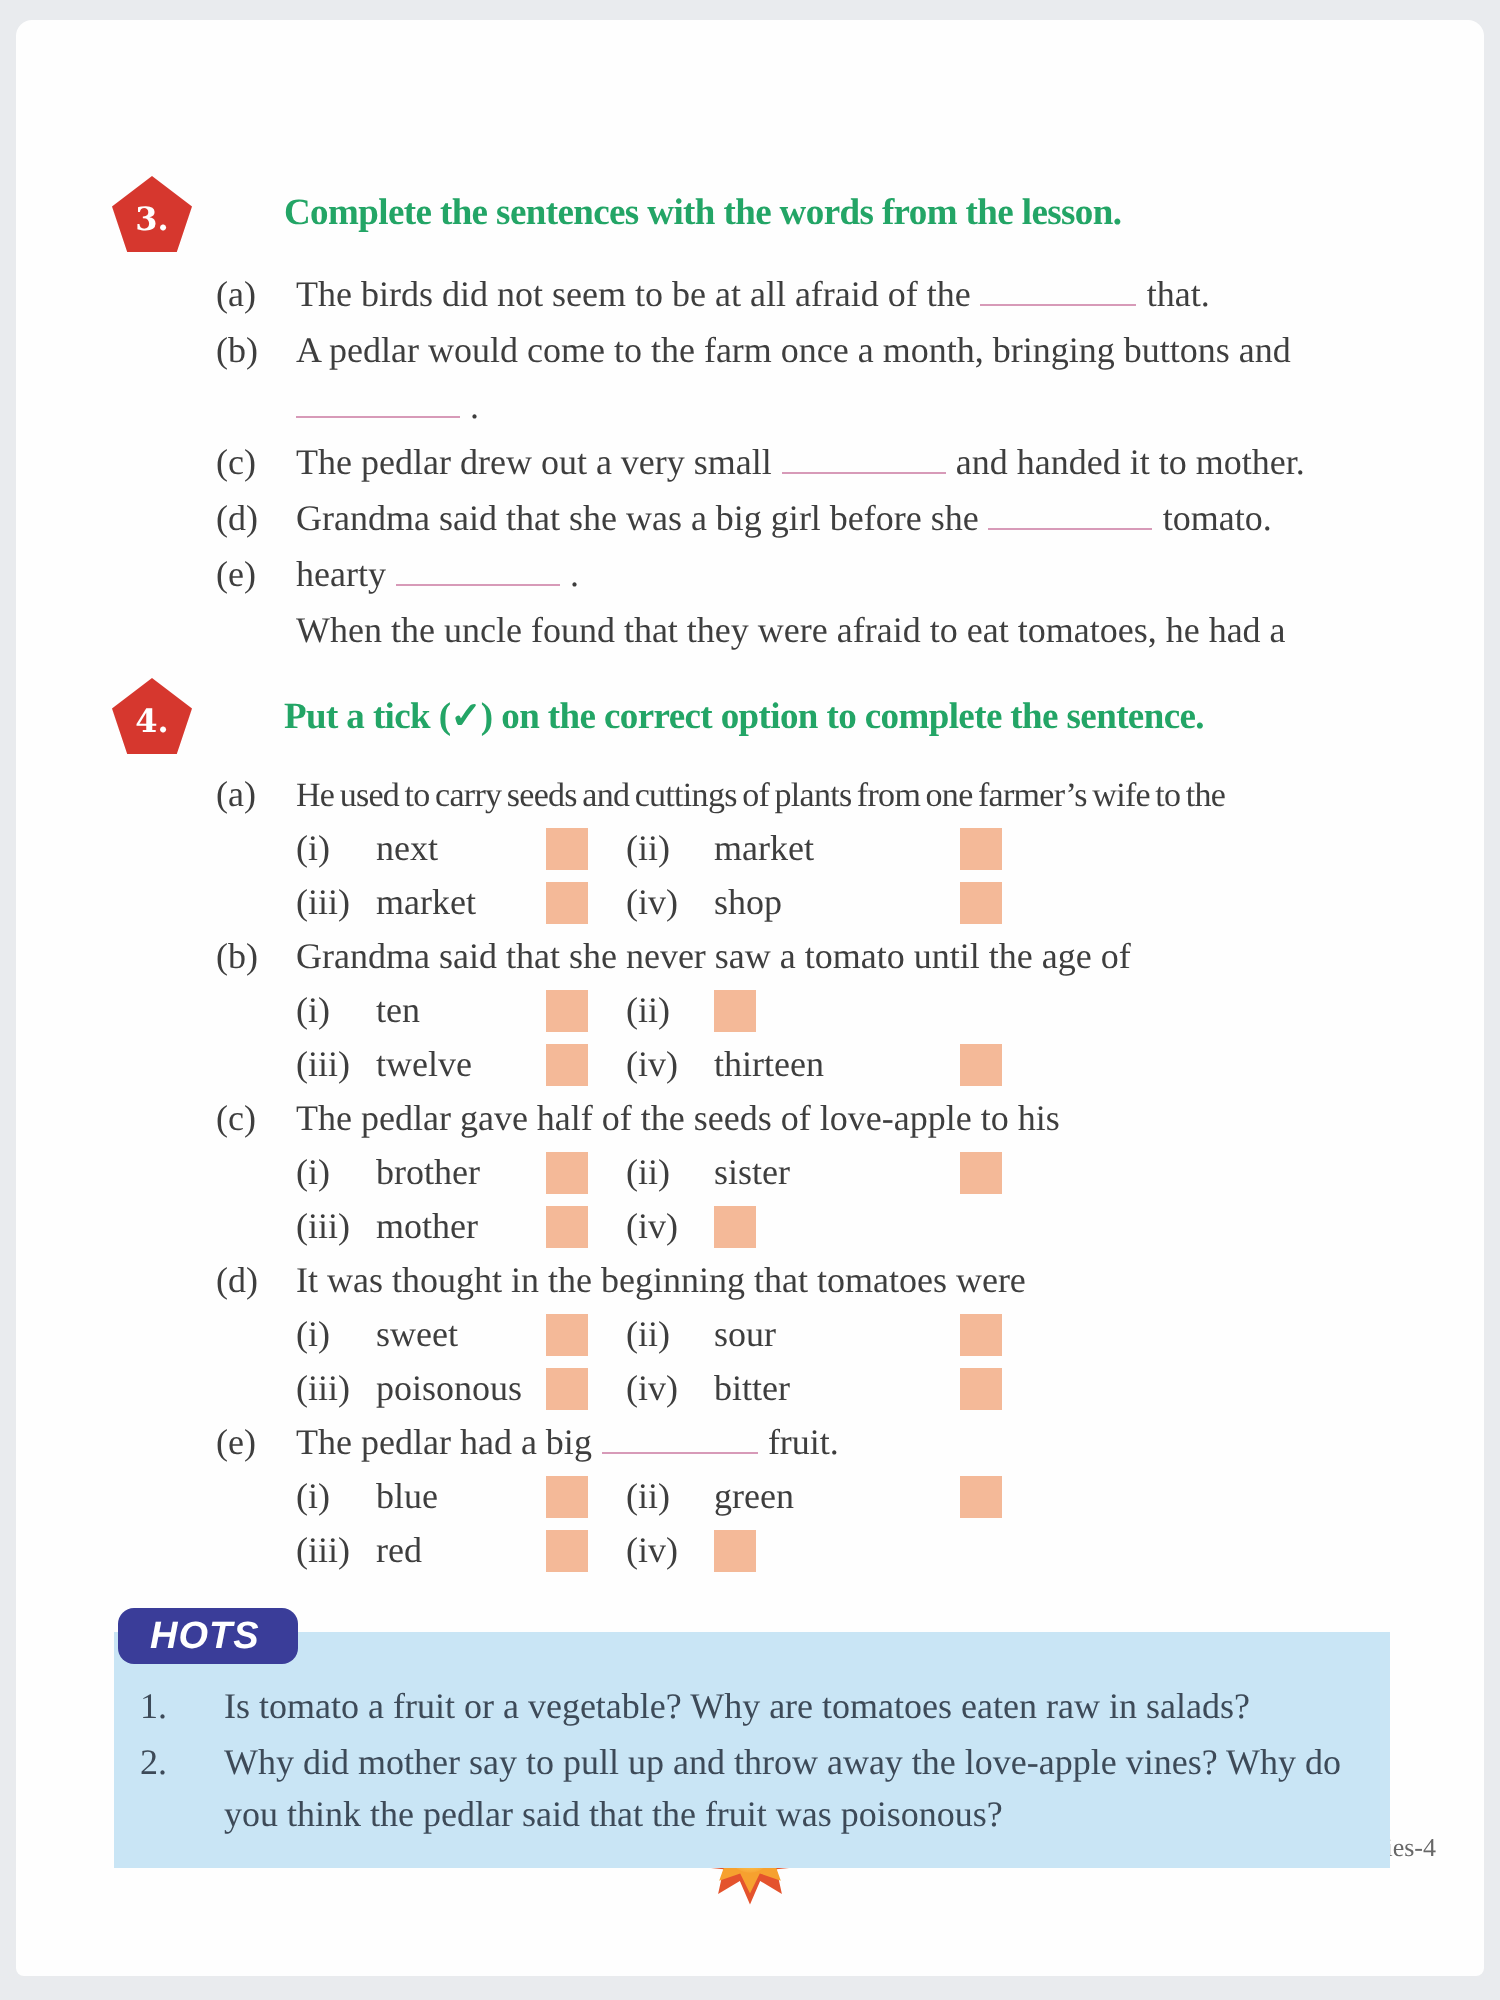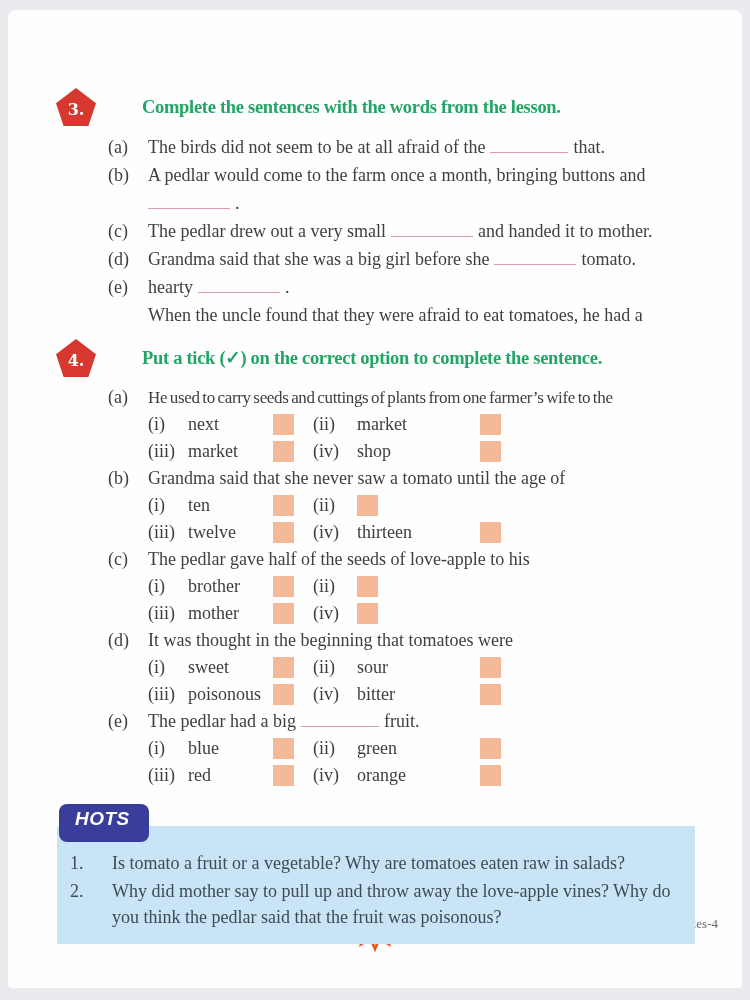--- a/index.html
+++ b/index.html
@@ -63,21 +63,21 @@
 
   .q4 { margin-top:10px; }
 
   
   .hots { margin-top:15px; position:relative; }
   .hots-badge {
     display:inline-block; position:relative; z-index:2; margin-left:2px;
     background:#3a3d99; color:#fff;
     font-family:"Liberation Sans", sans-serif; font-weight:bold; font-style:italic;
     font-size:19px; letter-spacing:0.5px;
-    padding:4px 19px 12px 16px; border-radius:8px;
+    padding:4px 19px 2px 16px; border-radius:8px;
   }
   .hots-box {
     position:relative; z-index:1;
     margin-top:-16px;
     background:#c9e5f5;
     padding:24px 12px 12px 13px;
   }
   .hots-row {
     display:grid; grid-template-columns:42px 1fr;
     font-size:18px; line-height:26px; color:#3d4a58;
@@ -198,20 +198,21 @@
       <div class="item">
         <span class="item-label">(c)</span>
         <div>
           <div class="nowrap">The pedlar gave half of the seeds of love-apple to his</div>
           <div class="opts">
             <span>(i)</span>
               <span>brother</span>
               <span class="tickbox"></span>
               <span></span>
             <span>(ii)</span>
+              <span>sister</span>
               <span class="tickbox"></span>
           </div>
           <div class="opts">
             <span>(iii)</span>
               <span>mother</span>
               <span class="tickbox"></span>
               <span></span>
             <span>(iv)</span>
               <span class="tickbox"></span>
           </div>
@@ -255,21 +256,20 @@
             <span>(ii)</span>
               <span>green</span>
               <span class="tickbox"></span>
           </div>
           <div class="opts">
             <span>(iii)</span>
               <span>red</span>
               <span class="tickbox"></span>
               <span></span>
             <span>(iv)</span>
-              <span>orange</span>
               <span class="tickbox"></span>
           </div>
         </div>
       </div>
     </section>
 
     <section class="hots">
       <div class="hots-badge">HOTS</div>
       <div class="hots-box">
         <div class="hots-row">

